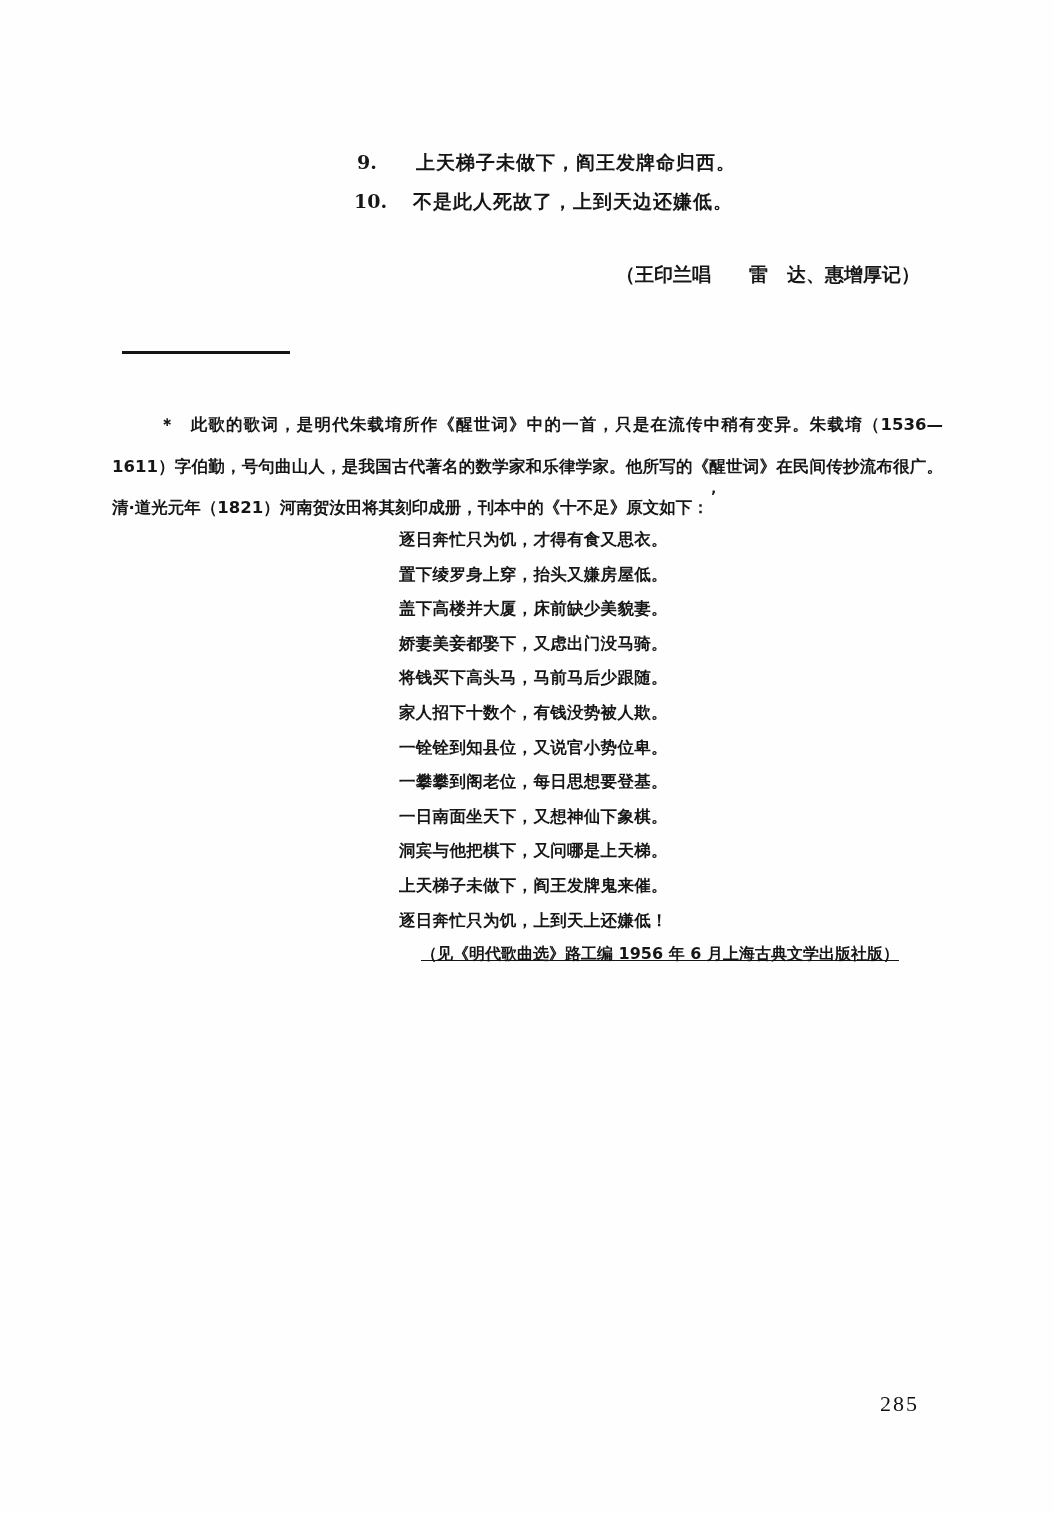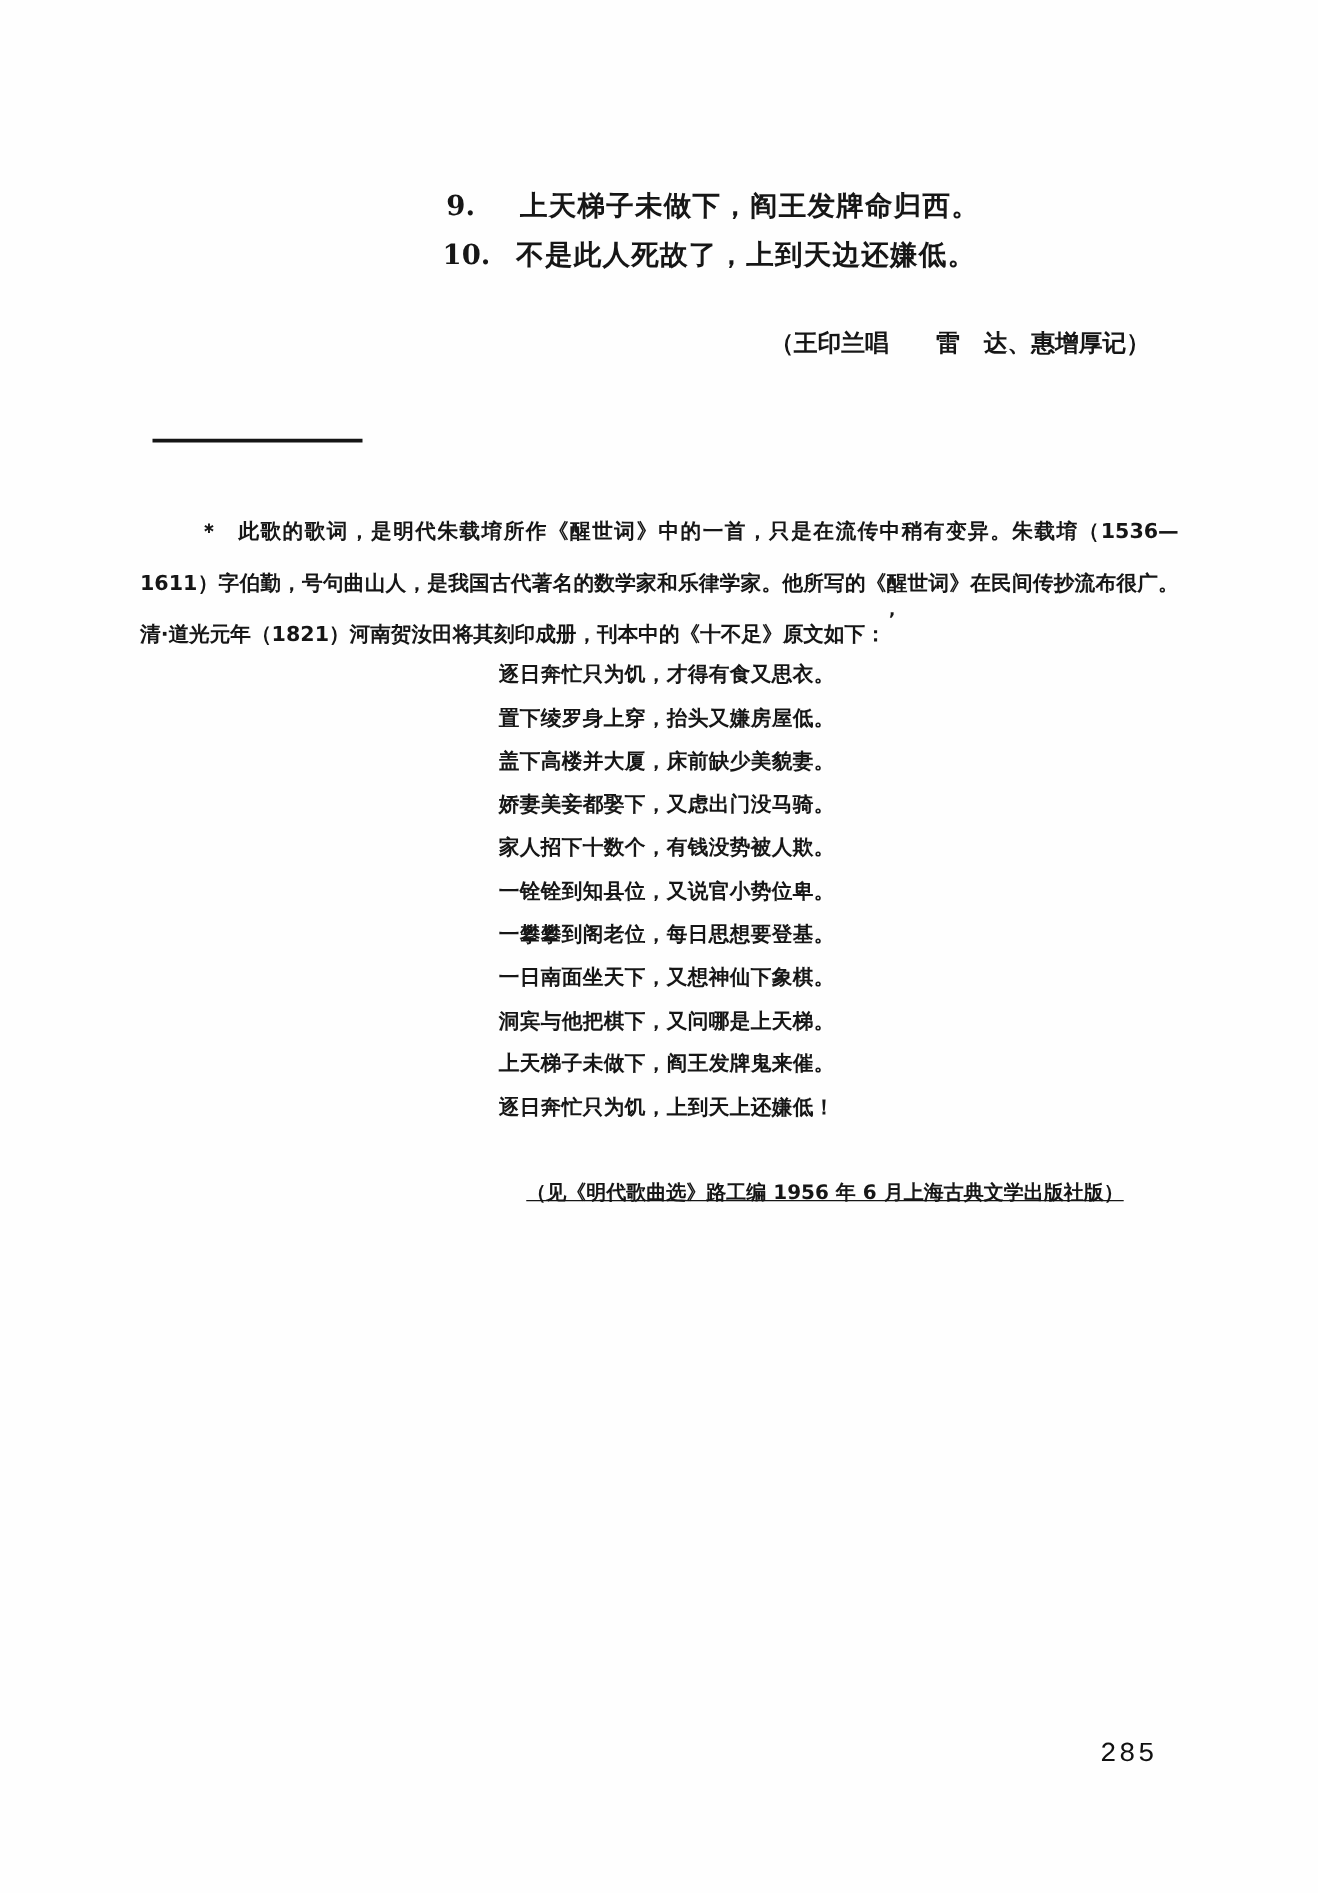--- a/index.html
+++ b/index.html
@@ -13,21 +13,21 @@
   .page {
     position: absolute; inset: 0;
     background: #fefefe;
     overflow: hidden;
   }
 
   
   .verse-row {
     position: absolute;
     font-weight: 700;
-    font-size: 22px;
+    font-size: 19px;
     letter-spacing: 1px;
     white-space: nowrap;
   }
   .verse-row.row-9  { top: 150px; left: 357px; }
   .verse-row.row-10 { top: 189px; left: 354px; }
   .verse-num {
     display: inline-block;
     width: 59px;
     font-family: "DejaVu Serif", serif;
     font-weight: 700;
@@ -88,21 +88,21 @@
     font-size: 16px;
     font-weight: 700;
     white-space: nowrap;
     text-decoration: underline;
   }
 
   
   .page-number {
     position: absolute;
     top: 1391px; left: 880px;
-    font-family: Liberation Mono, monospace;
+    font-family: Liberation Serif, serif;
     font-size: 22px;
     letter-spacing: 2px;
     color: #111111;
   }
 
   
   .watermark {
     position: absolute;
     top: 1458px; left: 28px;
     font-family: "DejaVu Serif", serif;
@@ -133,20 +133,21 @@
 
   <p class="footnote"><span class="marker">＊</span><span>此歌的歌词，是明代朱载堉所作《醒世词》中的一首，只是在流传中稍有变异。朱载堉（1536—1611）字伯勤，号句曲山人，是我国古代著名的数学家和乐律学家。他所写的《醒世词》在民间传抄流布很广。清·道光元年（1821）河南贺汝田将其刻印成册，刊本中的《十不足》原文如下：</span></p>
 
   <span class="scan-mark">ʼ</span>
 
   <div class="poem">
     <div>逐日奔忙只为饥，才得有食又思衣。</div>
     <div>置下绫罗身上穿，抬头又嫌房屋低。</div>
     <div>盖下高楼并大厦，床前缺少美貌妻。</div>
     <div>娇妻美妾都娶下，又虑出门没马骑。</div>
+    <div>将钱买下高头马，马前马后少跟随。</div>
     <div>家人招下十数个，有钱没势被人欺。</div>
     <div>一铨铨到知县位，又说官小势位卑。</div>
     <div>一攀攀到阁老位，每日思想要登基。</div>
     <div>一日南面坐天下，又想神仙下象棋。</div>
     <div>洞宾与他把棋下，又问哪是上天梯。</div>
     <div>上天梯子未做下，阎王发牌鬼来催。</div>
     <div>逐日奔忙只为饥，上到天上还嫌低！</div>
   </div>
 
   <div class="poem-source">（见《明代歌曲选》路工编 1956 年 6 月上海古典文学出版社版）</div>

